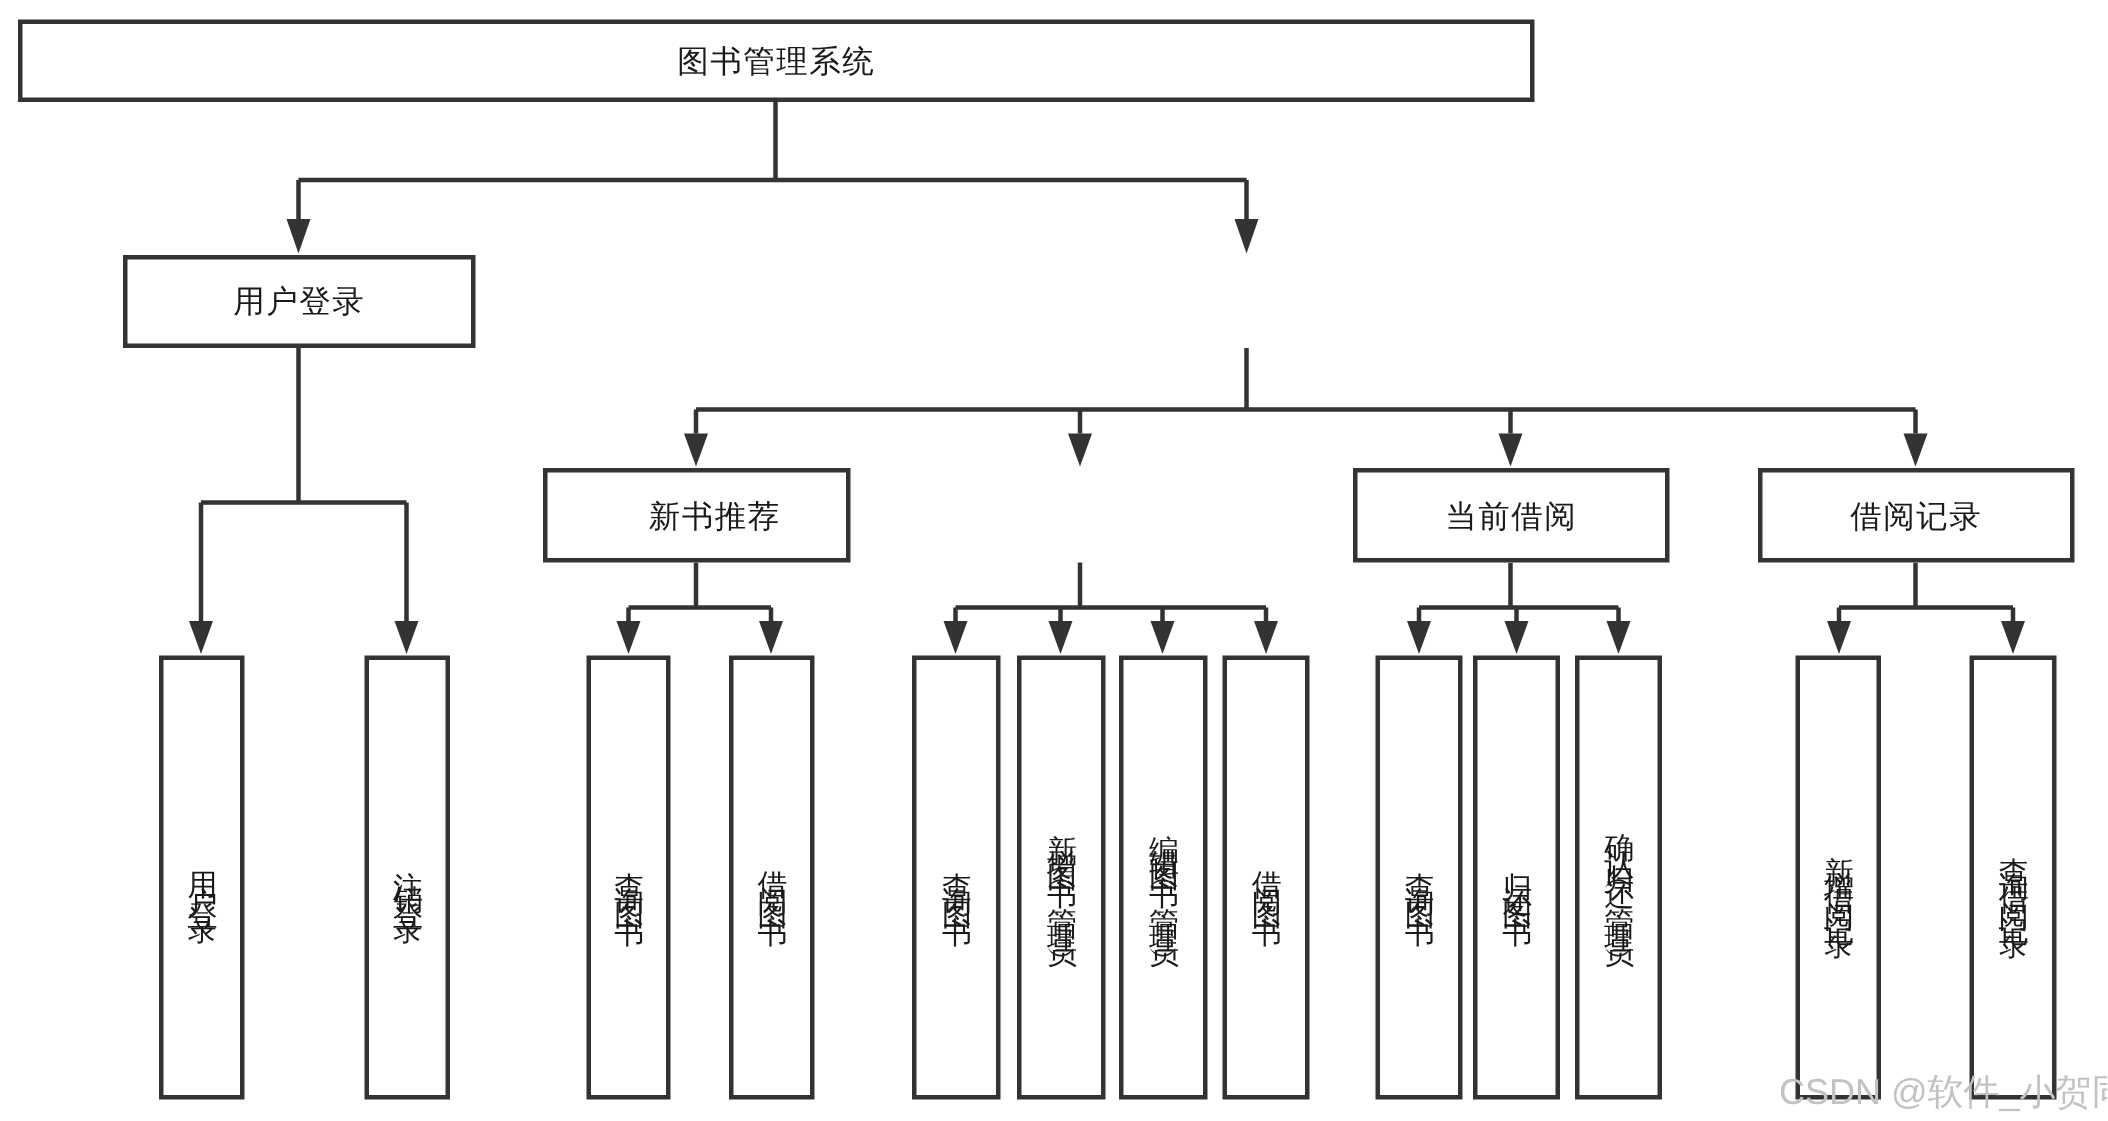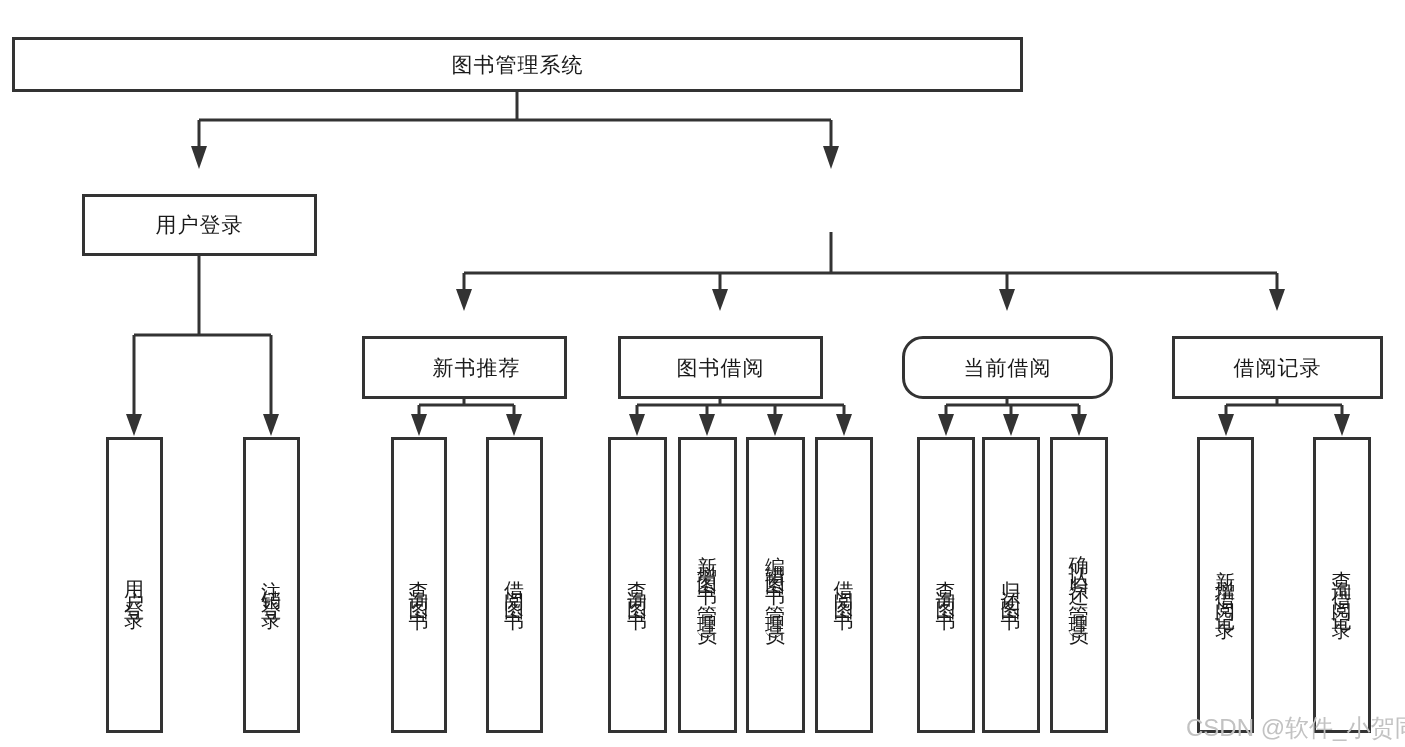--- a/index.html
+++ b/index.html
@@ -19,21 +19,20 @@
     display:flex;
     align-items:center;
     justify-content:center;
     color:#1a1a1a;
     z-index:2;
   }
   .hbox{
     font-size:21px;
     letter-spacing:1px;
     white-space:nowrap;
-    margin-top:24px;
   }
   .vbox{
     writing-mode:vertical-rl;
     text-orientation:mixed;
     font-size:20px;
     letter-spacing:10px;
     line-height:1;
   }
   .watermark{
     position:absolute;
@@ -118,22 +117,21 @@
       <polygon points="1218,414 1234,414 1226,436"></polygon>
       <polygon points="1334,414 1350,414 1342,436"></polygon>
     </g>
   </svg>
 
   <div class="box hbox" style="left:12px;top:13px;width:1011px;height:55px;">图书管理系统</div>
 
   <div class="box hbox" style="left:82px;top:170px;width:235px;height:62px;">用户登录</div>
 
   <div class="box hbox" style="left:362px;top:312px;width:205px;height:63px;padding-left:24px;">新书推荐</div>
-  <div class="box hbox" style="left:618px;top:312px;width:205px;height:63px;">图书借阅</div>
-  <div class="box hbox" style="left:902px;top:312px;width:211px;height:63px;border-radius:21px;">当前借阅</div>
+  <div class="box hbox" style="left:902px;top:312px;width:211px;height:63px;">当前借阅</div>
   <div class="box hbox" style="left:1172px;top:312px;width:211px;height:63px;">借阅记录</div>
 
   <div class="box vbox" style="left:106px;top:437px;width:57px;height:296px;">用户登录</div>
   <div class="box vbox" style="left:243px;top:437px;width:57px;height:296px;">注销登录</div>
 
   <div class="box vbox" style="left:391px;top:437px;width:56px;height:296px;">查询图书</div>
   <div class="box vbox" style="left:486px;top:437px;width:57px;height:296px;">借阅图书</div>
 
   <div class="box vbox" style="left:608px;top:437px;width:59px;height:296px;">查询图书</div>
   <div class="box vbox" style="left:678px;top:437px;width:59px;height:296px;">新增图书（管理员）</div>

